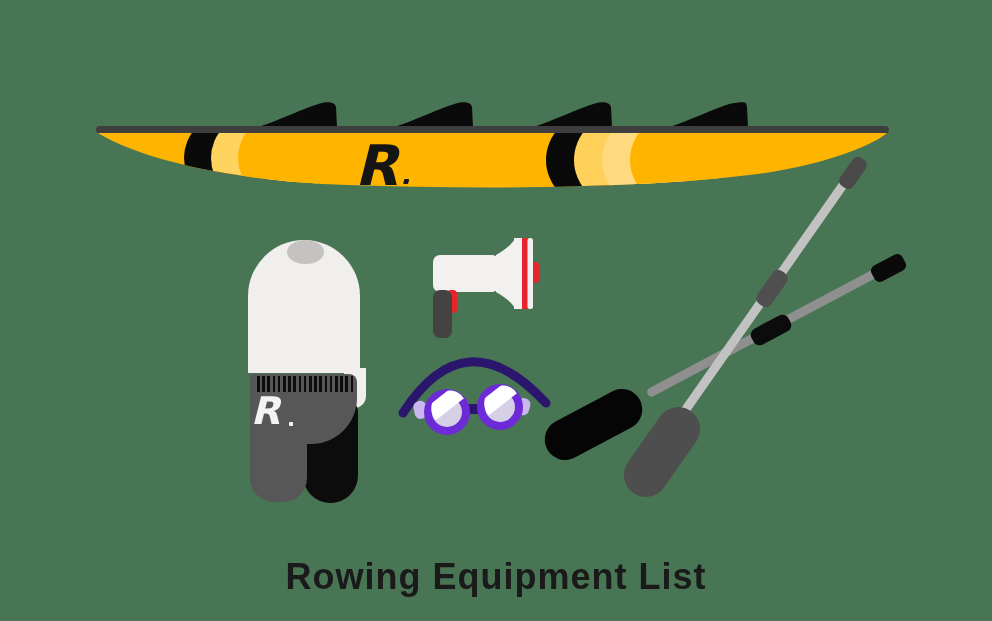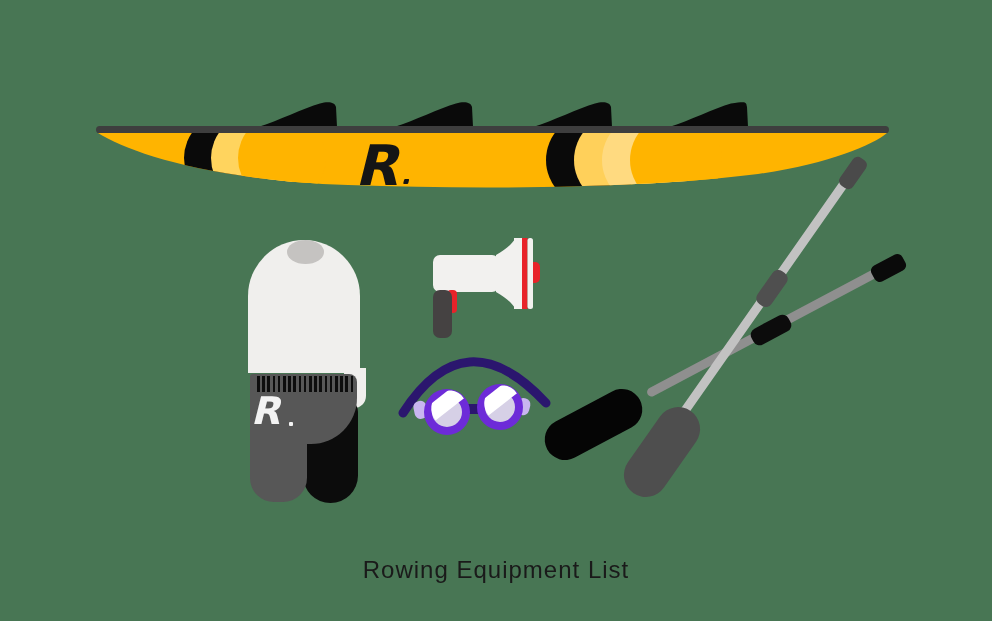--- a/index.html
+++ b/index.html
@@ -8,21 +8,21 @@
     position:relative;width:992px;height:621px;
     background:#487654;overflow:hidden;
   }
   .abs{position:absolute;}
 
   
   .title{
     position:absolute;left:0;top:556px;width:992px;
     text-align:center;
     font-family:"Liberation Sans",sans-serif;
-    font-weight:400;font-size:24px;letter-spacing:1px;
+    font-weight:700;font-size:36px;letter-spacing:1px;
     color:#1a1a1a;
   }
 
   
   .uni-top{
     position:absolute;left:248px;top:240px;width:112px;height:133px;
     background:#f0efed;border-radius:56px 56px 2px 0;z-index:6;
   }
   .uni-neck{
     position:absolute;left:287px;top:240px;width:37px;height:24px;

